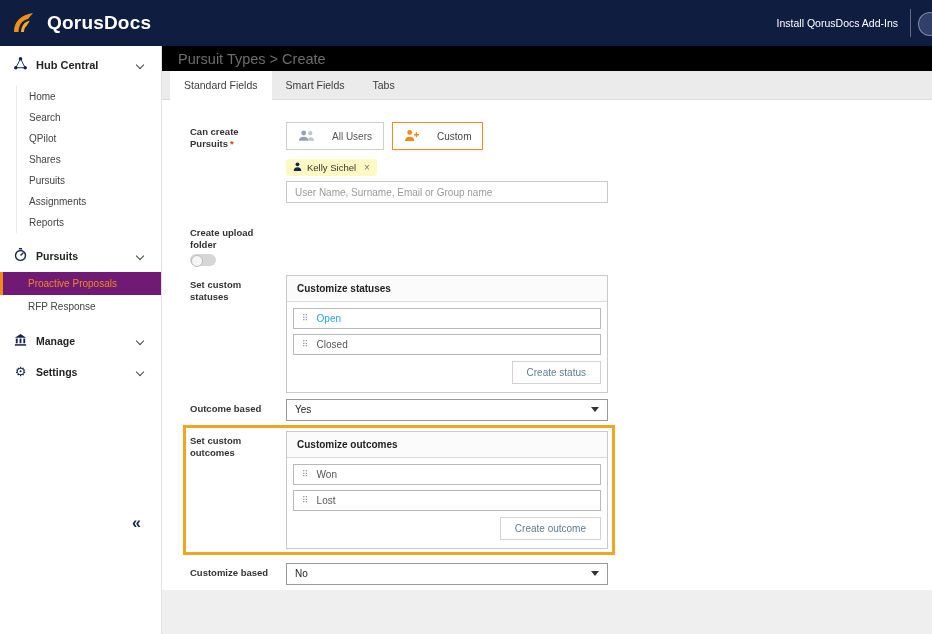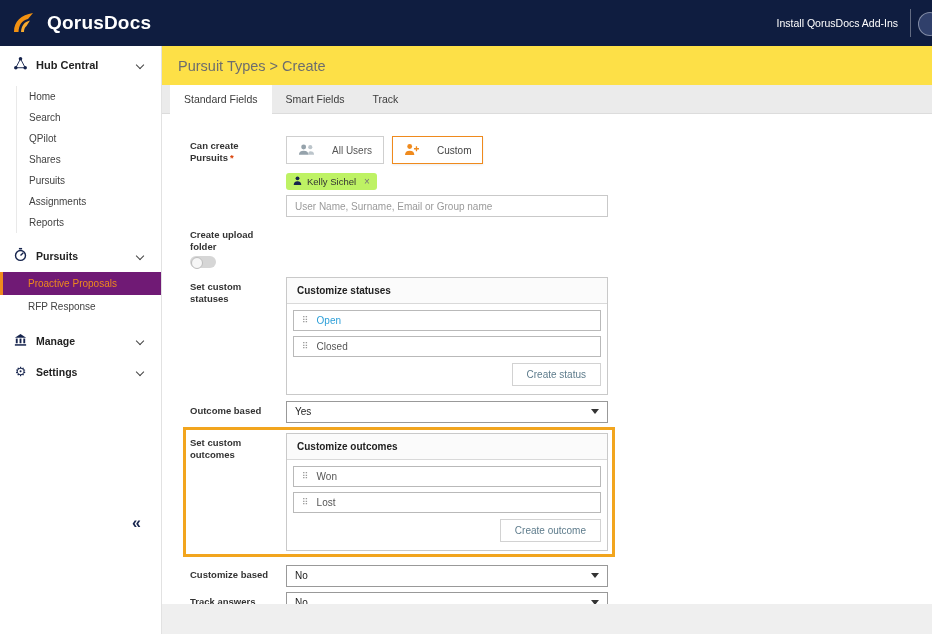--- a/index.html
+++ b/index.html
@@ -25,39 +25,39 @@
   .section-row { display:flex; align-items:center; gap:8px; padding:8px 6px 8px 13px; font-size:10.5px; font-weight:bold; color:#222; cursor:pointer; }
   .sub-list { margin-bottom:6px; }
   .sub-item { padding:6px 4px 6px 28px; font-size:10px; color:#424242; cursor:pointer; }
   .sub-item.active { color:#ef8a1d; background:#701a75; border-left:3px solid #ef8a1d; padding-left:25px; }
   .chev { margin-left:auto; margin-right:12px; width:6px; height:6px; border-right:1.5px solid #444; border-bottom:1.5px solid #444; transform:rotate(45deg); flex-shrink:0; }
   .gear-glyph { font-family:"DejaVu Sans", sans-serif; font-size:13px; color:#16244d; line-height:1; width:15px; text-align:center; }
   .collapse-btn { position:absolute; top:468px; right:20px; font-size:16px; font-weight:bold; color:#16244d; cursor:pointer; }
 
   
   .main { flex:1; min-width:0; background:#efefef; display:flex; flex-direction:column; }
-  .page-header { background:#fde047; height:39px; display:flex; align-items:center; padding-left:16px; }
+  .page-header { background:#000000; height:25px; display:flex; align-items:center; padding-left:16px; }
   .breadcrumb { font-size:14.5px; color:#6d6d6d; }
   .tabstrip { background:#ebebeb; height:29px; display:flex; align-items:stretch; padding-left:8px; border-bottom:1px solid #dcdcdc; }
   .tab { padding:8px 14px 0; font-size:10.5px; color:#3c3c3c; cursor:pointer; }
   .tab.active { background:#fff; border-bottom:1px solid #fff; margin-bottom:-1px; }
   .card { background:#fff; height:490px; overflow:hidden; }
   .form { padding:22px 0 0 28px; }
 
-  .row { display:flex; margin-bottom:8px; }
+  .row { display:flex; margin-bottom:20px; }
   .flabel { width:96px; padding:4px 6px 0 0; font-size:9.5px; font-weight:bold; color:#333; line-height:1.3; }
   .req { color:#d83b01; margin-left:2px; }
   .fcontrol { width:322px; }
 
   
   .btn-group { display:flex; gap:8px; margin-bottom:7px; }
   .pill-btn { display:flex; align-items:center; gap:17px; background:#fff; border:1px solid #cfcfcf; padding:0 11px; height:28px; font-size:10px; color:#555; cursor:pointer; }
   .pill-btn.custom { border-color:#ef8a1d; color:#444; box-shadow:0 1px 2px rgba(0,0,0,.08); }
   .chip-row { margin-bottom:5px; }
-  .chip { display:inline-flex; align-items:center; gap:5px; background:#bef264; border-radius:3px; padding:3px 7px; font-size:9.5px; color:#333; }
+  .chip { display:inline-flex; align-items:center; gap:5px; background:#fef9c3; border-radius:3px; padding:3px 7px; font-size:9.5px; color:#333; }
   .chip-x { color:#777; font-size:10px; margin-left:3px; cursor:pointer; }
   .text-input { width:100%; height:22px; border:1px solid #c9c9c9; font-size:10px; padding:0 8px; color:#333; font-family:"Liberation Sans", sans-serif; }
   .text-input::placeholder { color:#9a9a9a; }
 
   
   .toggle { width:26px; height:12px; border-radius:6px; background:#d6d6d6; position:relative; margin-top:2px; cursor:pointer; }
   .toggle::after { content:""; position:absolute; left:1px; top:1px; width:10px; height:10px; border-radius:50%; background:#f6f6f6; border:1px solid #bdbdbd; }
 
   
   .panel { border:1px solid #c9c9c9; background:#fff; }
@@ -158,21 +158,21 @@
   </nav>
 
   <main class="main">
     <div class="page-header">
       <span class="breadcrumb">Pursuit Types &gt; Create</span>
     </div>
 
     <div class="tabstrip">
       <div class="tab active">Standard Fields</div>
       <div class="tab">Smart Fields</div>
-      <div class="tab">Track</div>
+      <div class="tab">Tabs</div>
     </div>
 
     <section class="card">
       <div class="form">
 
         <div class="row">
           <div class="flabel">
             <span>Can create Pursuits</span><span class="req">*</span>
           </div>
           <div class="fcontrol">

